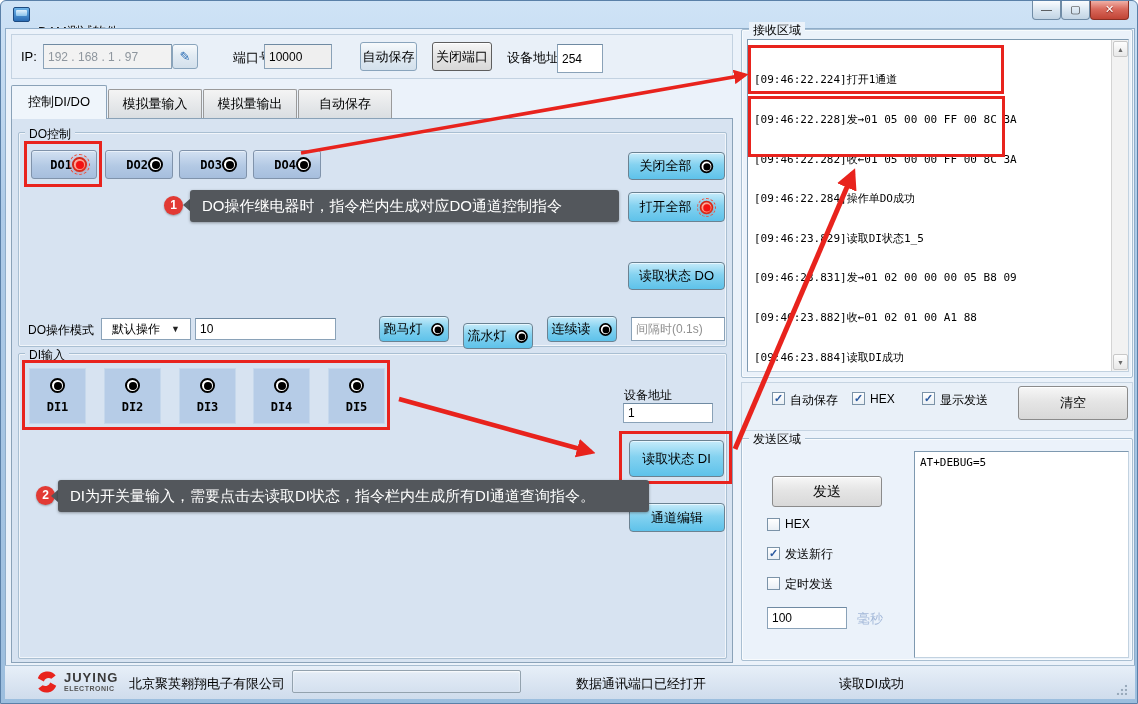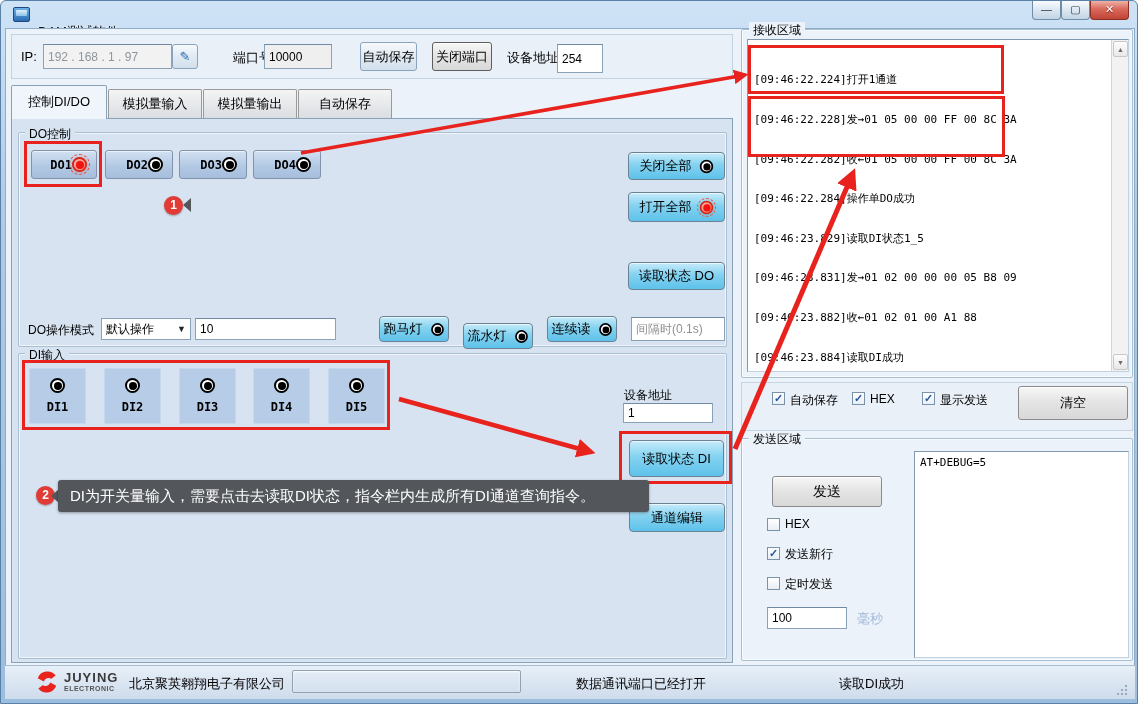--- a/index.html
+++ b/index.html
@@ -70,21 +70,21 @@
 
   .do-btn { background:linear-gradient(#d3e1f2,#b3c9e4 55%,#a6bedd);
       border:1px solid #8093ab; border-radius:3px; box-shadow:inset 0 1px 0 #e9f1fa;
       display:flex; align-items:center; justify-content:flex-end; padding:0 9px;
       font-family:"DejaVu Sans Mono",monospace; font-size:12px; font-weight:bold; cursor:default; }
   .di-tile { background:#b6cce7; border:1px solid #c6d8ec; display:flex; flex-direction:column;
       align-items:center; justify-content:center; gap:7px;
       font-family:"DejaVu Sans Mono",monospace; font-size:12px; font-weight:bold; }
 
   .dropdown { background:#fff; border:1px solid #8aa2b8; font-size:12px;
-      display:flex; align-items:center; justify-content:space-between; padding:0 4px; cursor:default; }
+      display:flex; align-items:center; justify-content:space-between; padding:0 10px; cursor:default; }
   .dd-arrow { font-size:9px; color:#222; }
 
   
   .cb { width:13px; height:13px; background:linear-gradient(#fff,#e9eff5);
       border:1px solid #7b93a8; font-size:11px; font-weight:bold; color:#2c5aa0;
       line-height:11px; text-align:center; cursor:default; }
   .cb-lbl { font-size:12px; color:#000; white-space:nowrap; cursor:default; }
 
   
   .white-area { background:#fff; border:1px solid #7e99b0; border-bottom-color:#c2d2e0; border-right-color:#c2d2e0; }
@@ -285,20 +285,21 @@
   <div class="abs grip" style="left:1114px;top:682px;"></div>
 
   <div class="abs redbox" style="left:23px;top:140px;width:78px;height:46px;"></div>
   <div class="abs redbox" style="left:21px;top:359px;width:368px;height:70px;"></div>
   <div class="abs redbox" style="left:618px;top:430px;width:113px;height:53px;"></div>
   <div class="abs redbox" style="left:747px;top:44px;width:256px;height:49px;"></div>
   <div class="abs redbox" style="left:747px;top:95px;width:257px;height:61px;"></div>
 
   <div class="abs note-circle" style="left:163px;top:195px;">1</div>
   <div class="abs note-tri" style="left:182px;top:197px;"></div>
+  <div class="abs note-bubble" style="left:189px;top:189px;width:429px;height:32px;">DO操作继电器时，指令栏内生成对应DO通道控制指令</div>
 
   <div class="abs note-circle" style="left:35px;top:485px;">2</div>
   <div class="abs note-tri" style="left:50px;top:488px;"></div>
   <div class="abs note-bubble" style="left:57px;top:479px;width:591px;height:32px;">DI为开关量输入，需要点击去读取DI状态，指令栏内生成所有DI通道查询指令。</div>
 
   <svg id="arrows" class="abs">
     <defs>
       <marker id="ah" viewBox="0 0 10 10" refX="7.5" refY="5" markerWidth="4.2" markerHeight="4.2" orient="auto">
         <path d="M0 0 L10 5 L0 10 Z" fill="#e8231d"></path>
       </marker>

